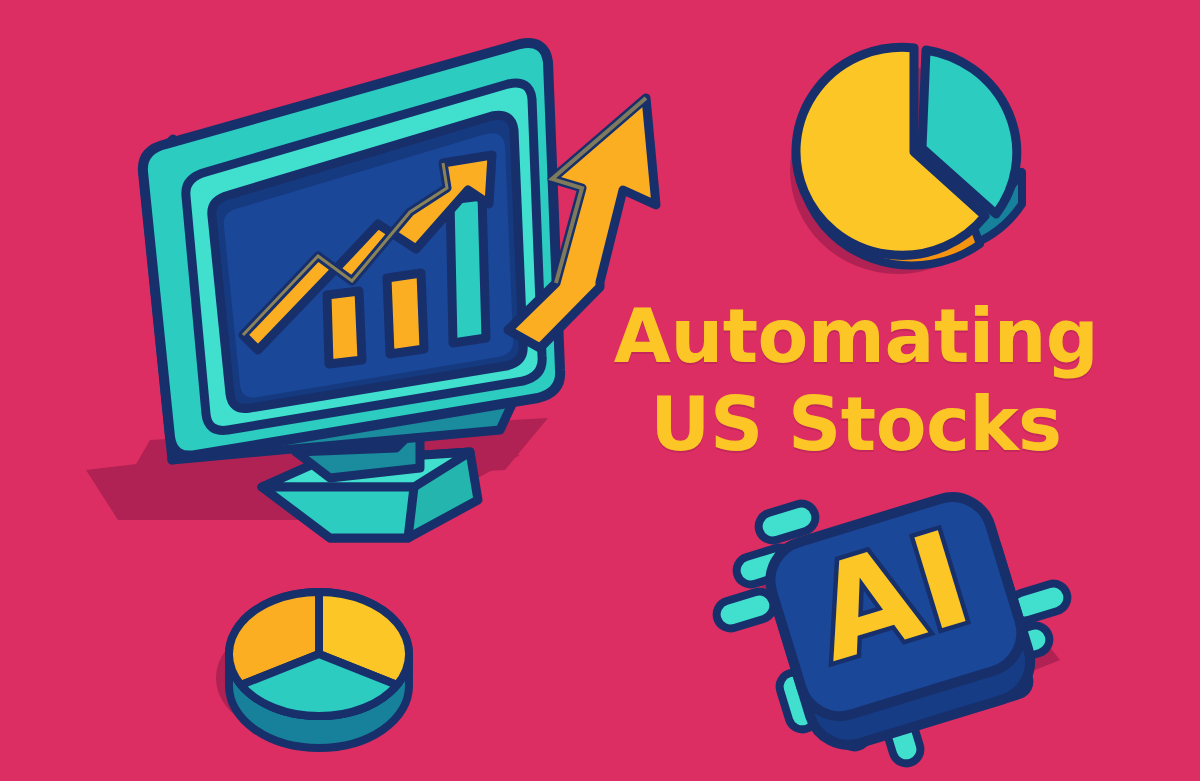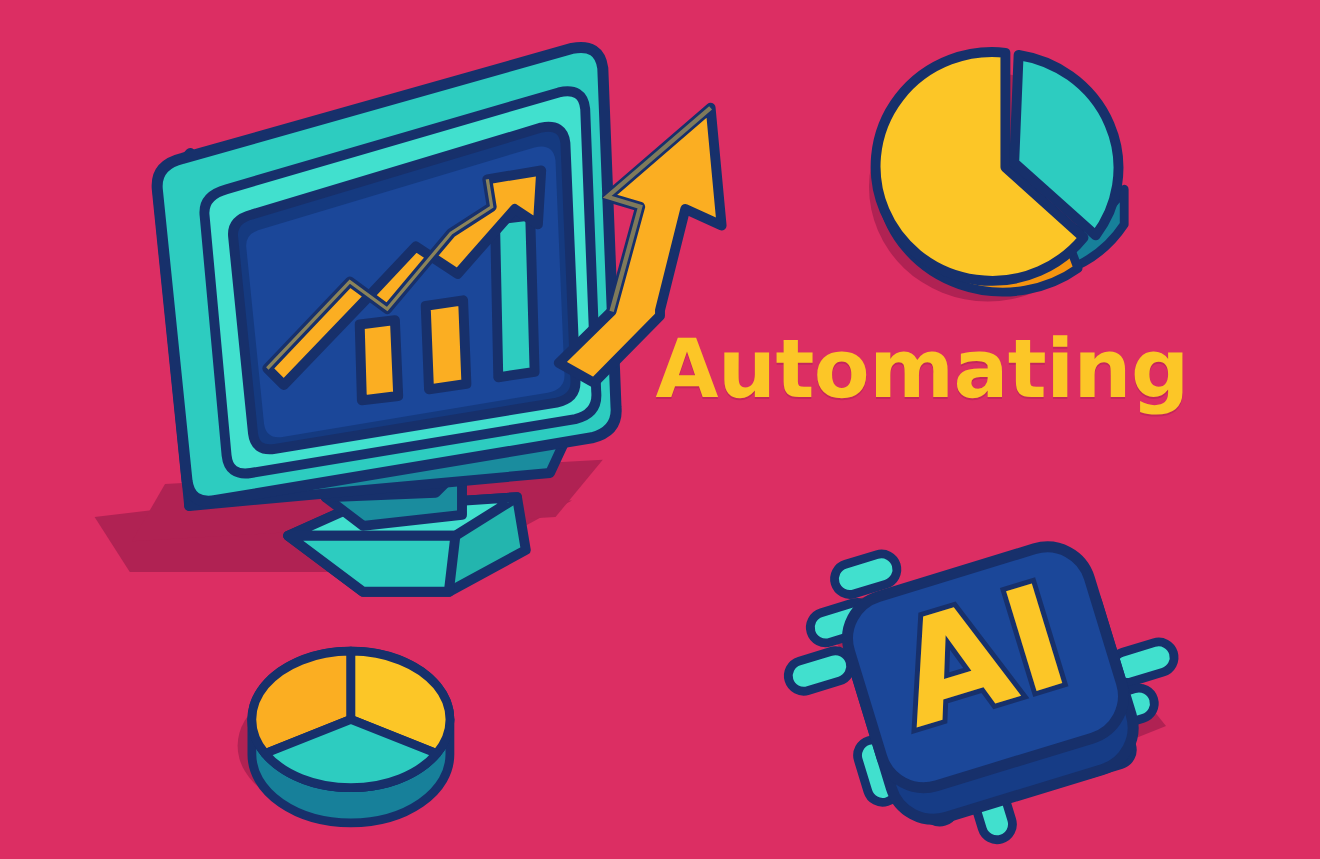--- a/index.html
+++ b/index.html
@@ -36,20 +36,21 @@
   }
   .headline .line {
     font-family: "DejaVu Sans", sans-serif;
     font-weight: bold;
     font-size: 74px;
     line-height: 88px;
     letter-spacing: -0.5px;
     color: #FCC627;
     white-space: nowrap;
     text-shadow: 0 2px 0 rgba(176,34,83,0.55);
+    text-align: center;
   }
 </style>
 </head>
 <body>
 
 <div id="poster">
 
   <svg class="layer" viewBox="0 0 1200 781">
     <g>
       <path d="M 86 470 L 212 455 L 520 455 L 400 520 L 118 520 Z" fill="#B02253"></path>
@@ -157,15 +158,16 @@
 
     <g transform="rotate(-17 900 620)">
       <rect x="786" y="540" width="228" height="186" rx="40" fill="#163C86" stroke="#17306B" stroke-width="10"></rect>
       <rect x="786" y="516" width="228" height="180" rx="40" fill="#1B4799" stroke="#17306B" stroke-width="10"></rect>
       <text x="900" y="640" font-family="DejaVu Sans, sans-serif" font-size="130" font-weight="bold" fill="#FCC627" stroke="#17306B" stroke-width="9" paint-order="stroke" text-anchor="middle" letter-spacing="2">AI</text>
     </g>
   </svg>
 
   <div class="headline">
     <div class="line">Automating</div>
+    <div class="line">US Stocks</div>
   </div>
 
 </div>
 
 </body></html>

